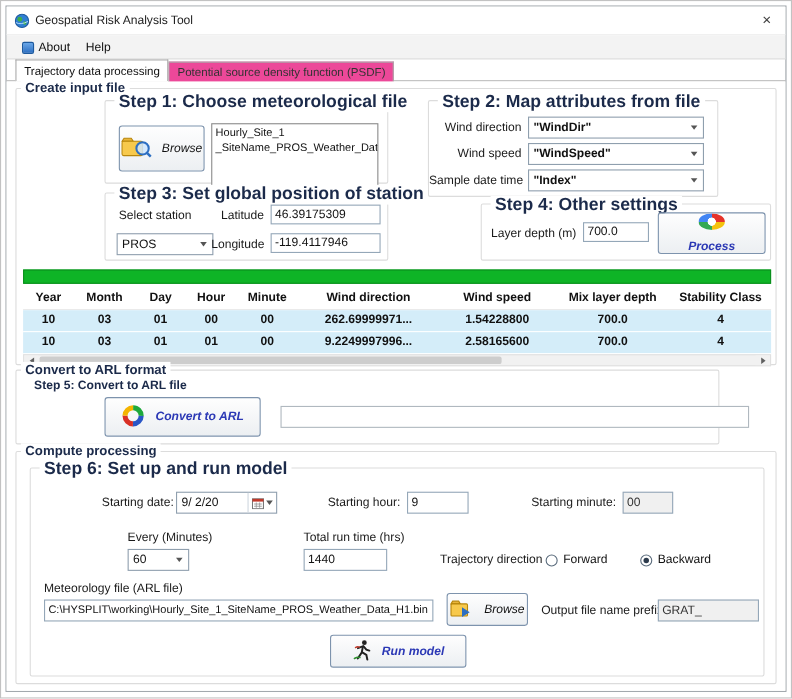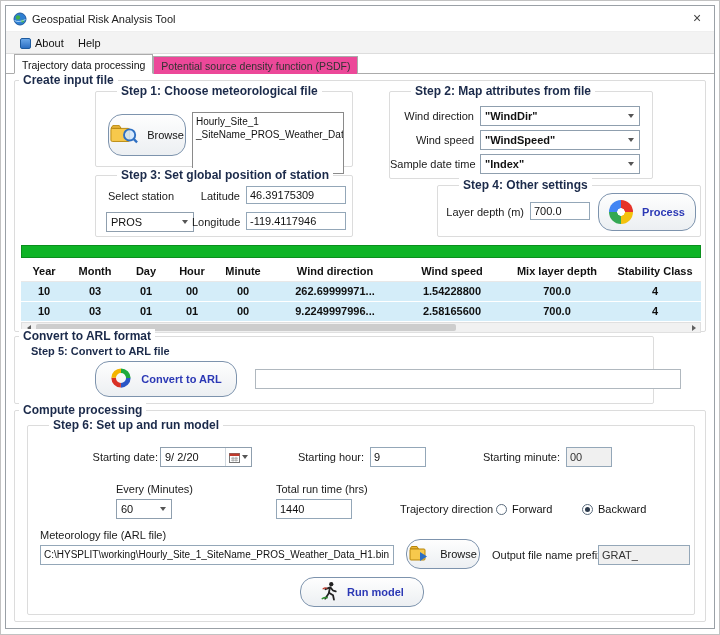--- a/index.html
+++ b/index.html
@@ -31,43 +31,43 @@
   .tab { position:relative; display:inline-block; height:19px; line-height:19px; padding:0 7px;
          background:#ec4899; border:1px solid #ababab; border-bottom:none; font-size:10.5px;
          color:#333; cursor:pointer; top:1px; }
   .tab.active { background:#fff; height:20px; line-height:20px; top:0; z-index:2;
                 border-bottom:1px solid #fff; color:#111; }
 
   .page { position:absolute; left:0; top:68px; right:0; bottom:0; background:#fff; }
 
   
   .grp { position:absolute; border:1px solid #dcdcdc; border-radius:2px; }
-  .gt { position:absolute; top:-8px; left:21px; background:#fff; padding:0 4px;
-        font-weight:bold; color:#1b2a4a; font-size:12px; white-space:nowrap; }
+  .gt { position:absolute; top:-8px; left:8px; background:#fff; padding:0 4px;
+        font-weight:bold; color:#1b2a4a; font-size:16px; white-space:nowrap; }
   .gt.big { font-size:12px; left:4px; }
   .boldlbl { position:absolute; font-weight:bold; color:#1b2a4a; white-space:nowrap; }
 
   .lbl { position:absolute; color:#1a1a1a; white-space:nowrap; }
   .r { text-align:right; }
 
   .tb { position:absolute; background:#fff; border:1px solid #94a7b8; padding:1px 3px;
         overflow:hidden; white-space:nowrap; line-height:14px; display:flex; align-items:center; }
   .tb.dis { background:#f0f0f0; color:#333; }
   .tb.small { font-size:10px; }
 
   .combo { position:absolute; background:#fff; border:1px solid #8f9fae; display:flex;
            align-items:center; padding-left:4px; cursor:pointer; }
   .combo .val { flex:1; overflow:hidden; white-space:nowrap; }
   .combo .val.bold { font-weight:bold; }
   .arr-dn { width:0; height:0; border-left:3.5px solid transparent; border-right:3.5px solid transparent;
             border-top:4px solid #555; margin:0 5px 0 3px; }
 
   .btn { position:absolute; display:flex; align-items:center; justify-content:center; gap:9px;
-         background:linear-gradient(#fefefe,#eceff2); border:1px solid #7d93ad; border-radius:14px;
-         cursor:pointer; }
+         background:linear-gradient(#fefefe,#eceff2); border:1px solid #7d93ad; border-radius:3px;
+         cursor:pointer;font-style:italic; }
   .btn-blue { font-weight:bold; color:#2b38b5; }
 
   
   .prog-green { position:absolute; background:#0eb426; border:1px solid #0a8f1d; }
   .prog-empty { position:absolute; background:#fff; border:1px solid #b0b8bf; }
 
   
   .tbl { position:absolute; --cols:46px 56px 46px 46px 56px 128px 106px 104px 1fr; background:#fff; }
   .trow { display:grid; grid-template-columns:var(--cols); height:20px; line-height:19px; }
   .trow span { text-align:center; overflow:hidden; white-space:nowrap; }
@@ -197,21 +197,21 @@
           <span class="arr-dn"></span>
         </span>
         <span class="lbl r" style="left:96px;top:40px;width:48px;">Longitude</span>
         <span class="tb" style="left:150px;top:36px;width:100px;height:18px;">-119.4117946</span>
       </div>
 
       <div class="grp" style="left:374px;top:104px;width:264px;height:52px;margin-left:48px;">
         <span class="gt">Step 4: Other settings</span>
         <span class="lbl r" style="left:0;top:20px;width:86px;">Layer depth (m)</span>
         <span class="tb" style="left:92px;top:16px;width:60px;height:18px;">700.0</span>
-        <div class="btn" style="left:160px;top:7px;width:98px;height:38px;">
+        <div class="btn" style="left:160px;top:7px;width:98px;height:38px;flex-direction:column;">
           <span class="pinwheel"></span>
           <span class="btn-blue">Process</span>
         </div>
       </div>
 
       <div class="prog-green" style="left:6px;top:164px;width:680px;height:13px;"></div>
 
       <div class="tbl" style="left:6px;top:181px;width:680px;">
         <div class="trow head">
           <span>Year</span>

